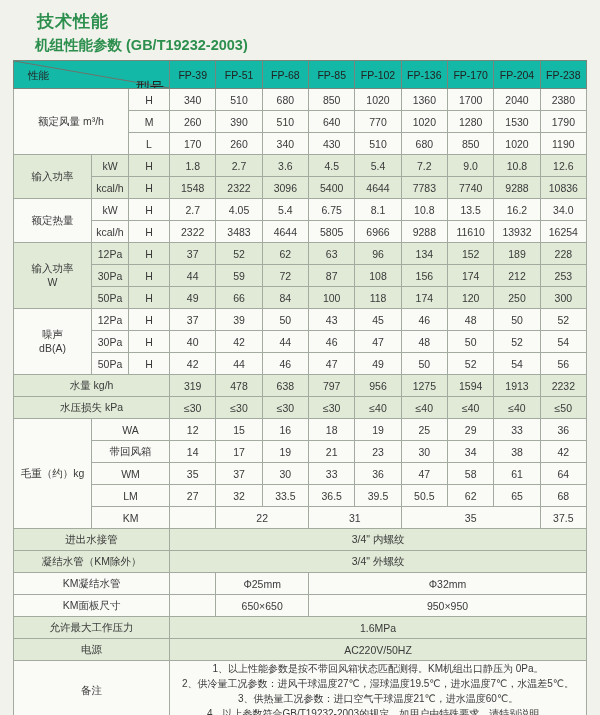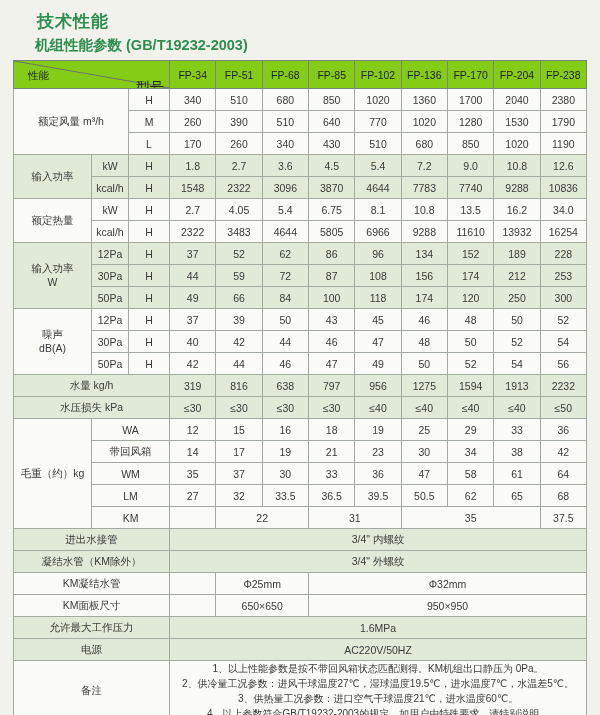--- a/index.html
+++ b/index.html
@@ -27,21 +27,21 @@
   }
   table.spec td{
     border:1px solid #a3aba1;
     text-align:center;vertical-align:middle;
     height:21px;padding:0 2px;
     color:#3a3a3a;
     overflow:hidden;
   }
   table.spec{border:1.5px solid #5c645c;}
   tr.head td{
-    background:#84cc16;
+    background:#14b8a6;
     height:27px;color:#222;
     border-color:#79847a;
     font-size:10.5px;
   }
   tr.gband td{background:#e1ead7;}
   tr.wband td{background:#fafaf7;}
   tr.gt td{border-top:1px solid #5f675f;}
   td.lbl{white-space:pre-line;line-height:1.25;color:#333;}
   td.diag{position:relative;padding:0;}
   td.diag svg{position:absolute;left:0;top:0;width:100%;height:100%;}
@@ -82,21 +82,21 @@
 
   <tbody>
       <tr class="head">
     <td class="diag" colspan="3">
       <svg viewBox="0 0 100 100" preserveAspectRatio="none">
             <line x1="0" y1="0" x2="100" y2="100" stroke="#6d736d" stroke-width="1" vector-effect="non-scaling-stroke"></line>
           </svg>
       <span class="perf">性能</span>
       <span class="model">型号</span>
     </td>
-    <td>FP-34</td>
+    <td>FP-39</td>
     <td>FP-51</td>
     <td>FP-68</td>
     <td>FP-85</td>
     <td>FP-102</td>
     <td>FP-136</td>
     <td>FP-170</td>
     <td>FP-204</td>
     <td>FP-238</td>
   </tr>
 
@@ -151,21 +151,21 @@
         <td>9.0</td>
         <td>10.8</td>
         <td>12.6</td>
   </tr>
   <tr class="gband">
     <td>kcal/h</td>
     <td>H</td>
     <td>1548</td>
         <td>2322</td>
         <td>3096</td>
-        <td>3870</td>
+        <td>5400</td>
         <td>4644</td>
         <td>7783</td>
         <td>7740</td>
         <td>9288</td>
         <td>10836</td>
   </tr>
 
   <tr class="wband gt">
     <td class="lbl" rowspan="2">额定热量</td>
     <td>kW</td>
@@ -195,21 +195,21 @@
   </tr>
 
   <tr class="gband gt">
     <td class="lbl" rowspan="3">输入功率
 W</td>
     <td>12Pa</td>
     <td>H</td>
     <td>37</td>
         <td>52</td>
         <td>62</td>
-        <td>86</td>
+        <td>63</td>
         <td>96</td>
         <td>134</td>
         <td>152</td>
         <td>189</td>
         <td>228</td>
   </tr>
   <tr class="gband">
     <td>30Pa</td>
     <td>H</td>
     <td>44</td>
@@ -274,21 +274,21 @@
         <td>49</td>
         <td>50</td>
         <td>52</td>
         <td>54</td>
         <td>56</td>
   </tr>
 
   <tr class="gband gt">
     <td class="lbl" colspan="3">水量 kg/h</td>
     <td>319</td>
-        <td>816</td>
+        <td>478</td>
         <td>638</td>
         <td>797</td>
         <td>956</td>
         <td>1275</td>
         <td>1594</td>
         <td>1913</td>
         <td>2232</td>
   </tr>
   <tr class="gband gt">
     <td class="lbl" colspan="3">水压损失 kPa</td>

